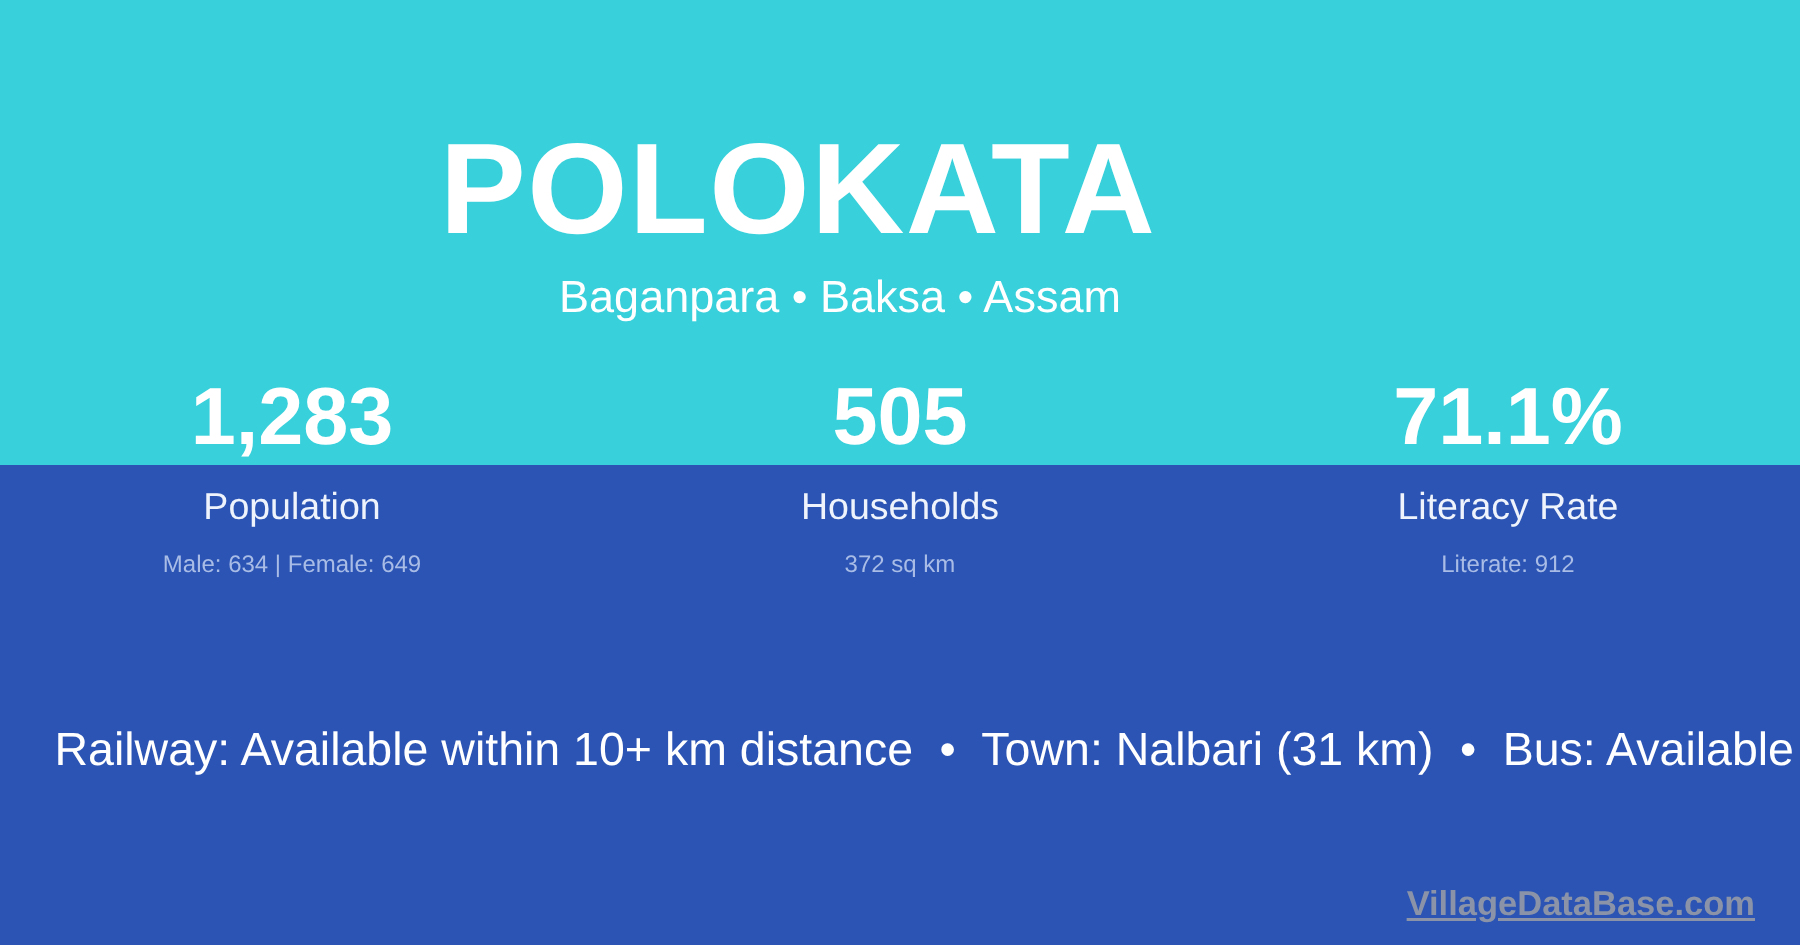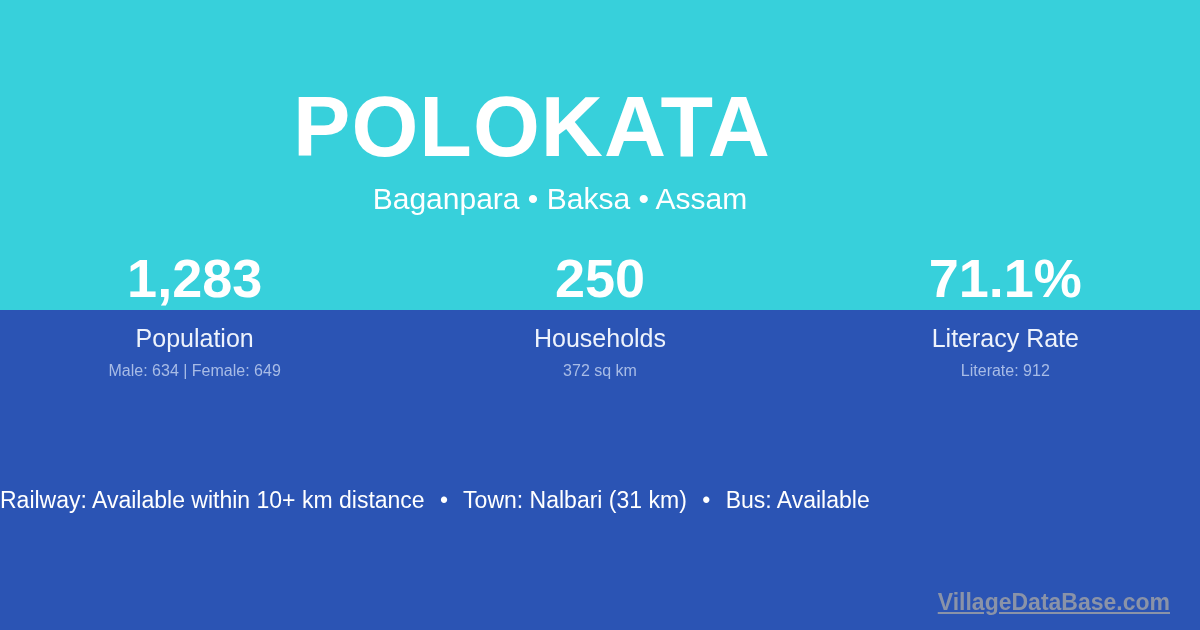--- a/index.html
+++ b/index.html
@@ -92,34 +92,34 @@
   }
   .stat-label {
     margin-top: 12px;
     font-size: 25px;
     line-height: 32px;
     font-weight: 400;
     color: #eef3fc;
     white-space: nowrap;
   }
   .stat-sub {
-    margin-top: 6px;
+    margin-top: 12px;
     font-size: 16px;
     line-height: 22px;
     font-weight: 400;
     color: #a8bce6;
     white-space: nowrap;
   }
   .footer-line {
     position: absolute;
     left: 0;
     top: 484px;
     width: 1196px;
-    text-align: left;
-    font-size: 23px;
+    text-align: right;
+    font-size: 31px;
     line-height: 32px;
     font-weight: 400;
     color: #ffffff;
     white-space: nowrap;
   }
   .footer-line .sep {
     padding: 0 9px;
     color: #ffffff;
   }
   .watermark {
@@ -151,21 +151,21 @@
 
     <div class="stats">
 
       <div class="stat">
         <div class="stat-value">1,283</div>
         <div class="stat-label">Population</div>
         <div class="stat-sub">Male: 634 | Female: 649</div>
       </div>
 
       <div class="stat">
-        <div class="stat-value">250</div>
+        <div class="stat-value">505</div>
         <div class="stat-label">Households</div>
         <div class="stat-sub">372 sq km</div>
       </div>
 
       <div class="stat">
         <div class="stat-value">71.1%</div>
         <div class="stat-label">Literacy Rate</div>
         <div class="stat-sub">Literate: 912</div>
       </div>
 

